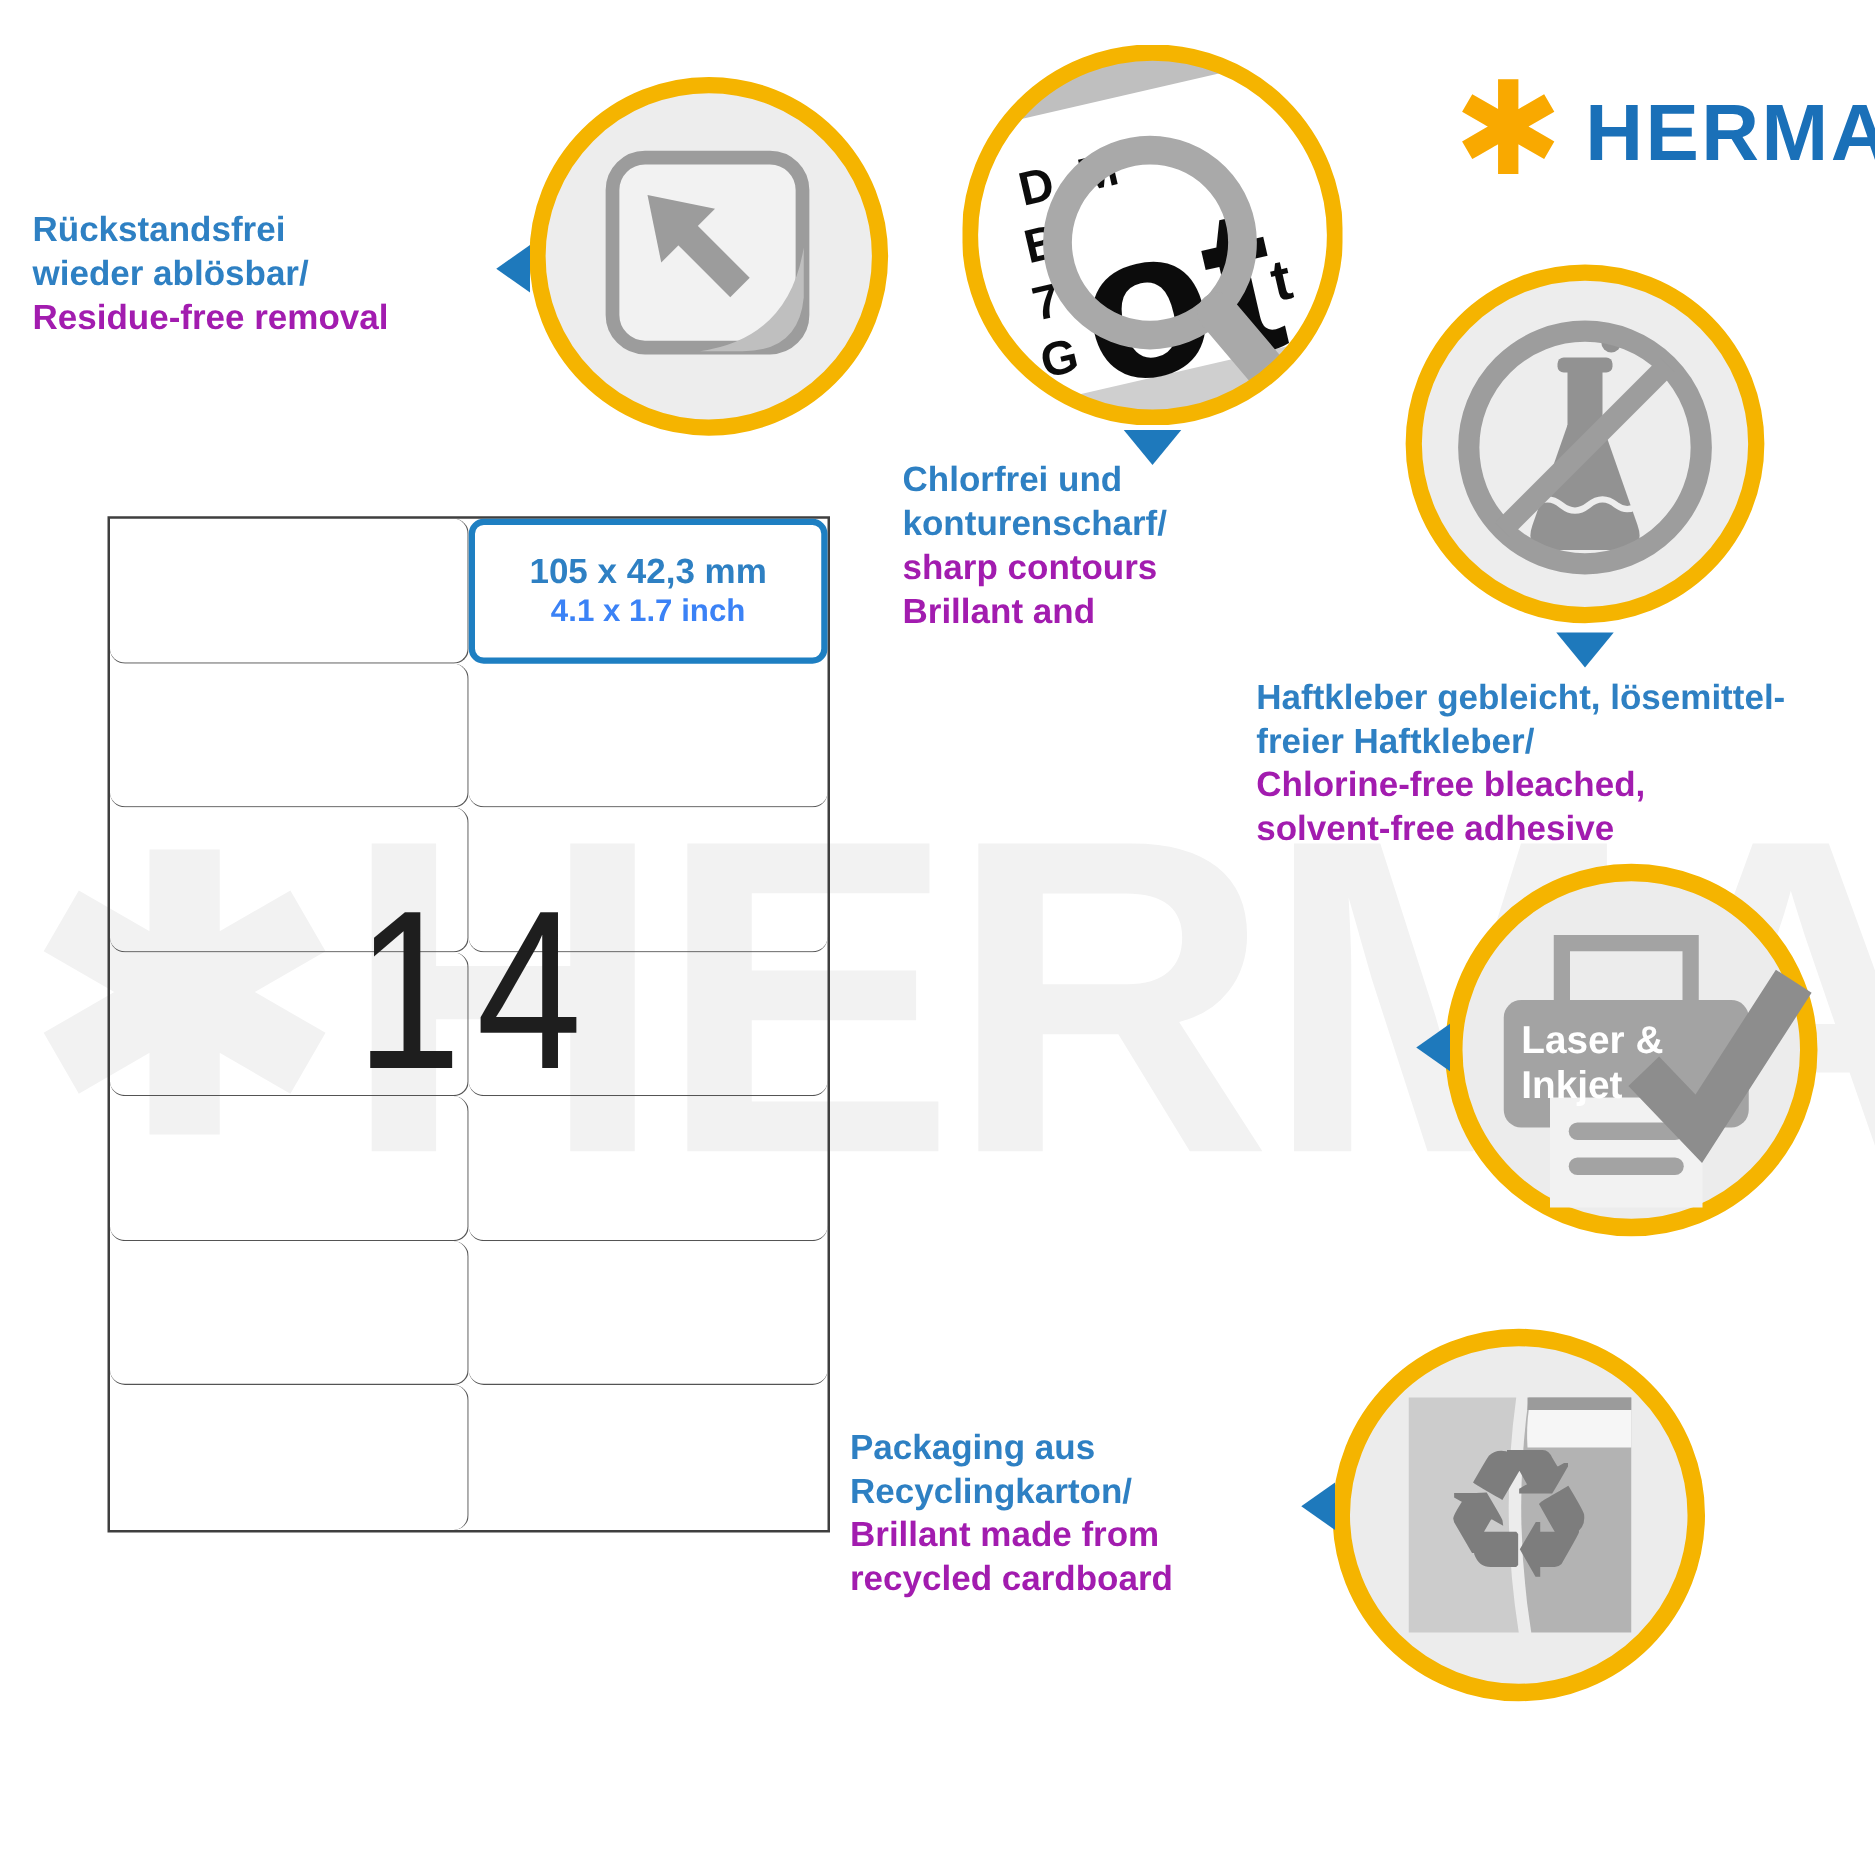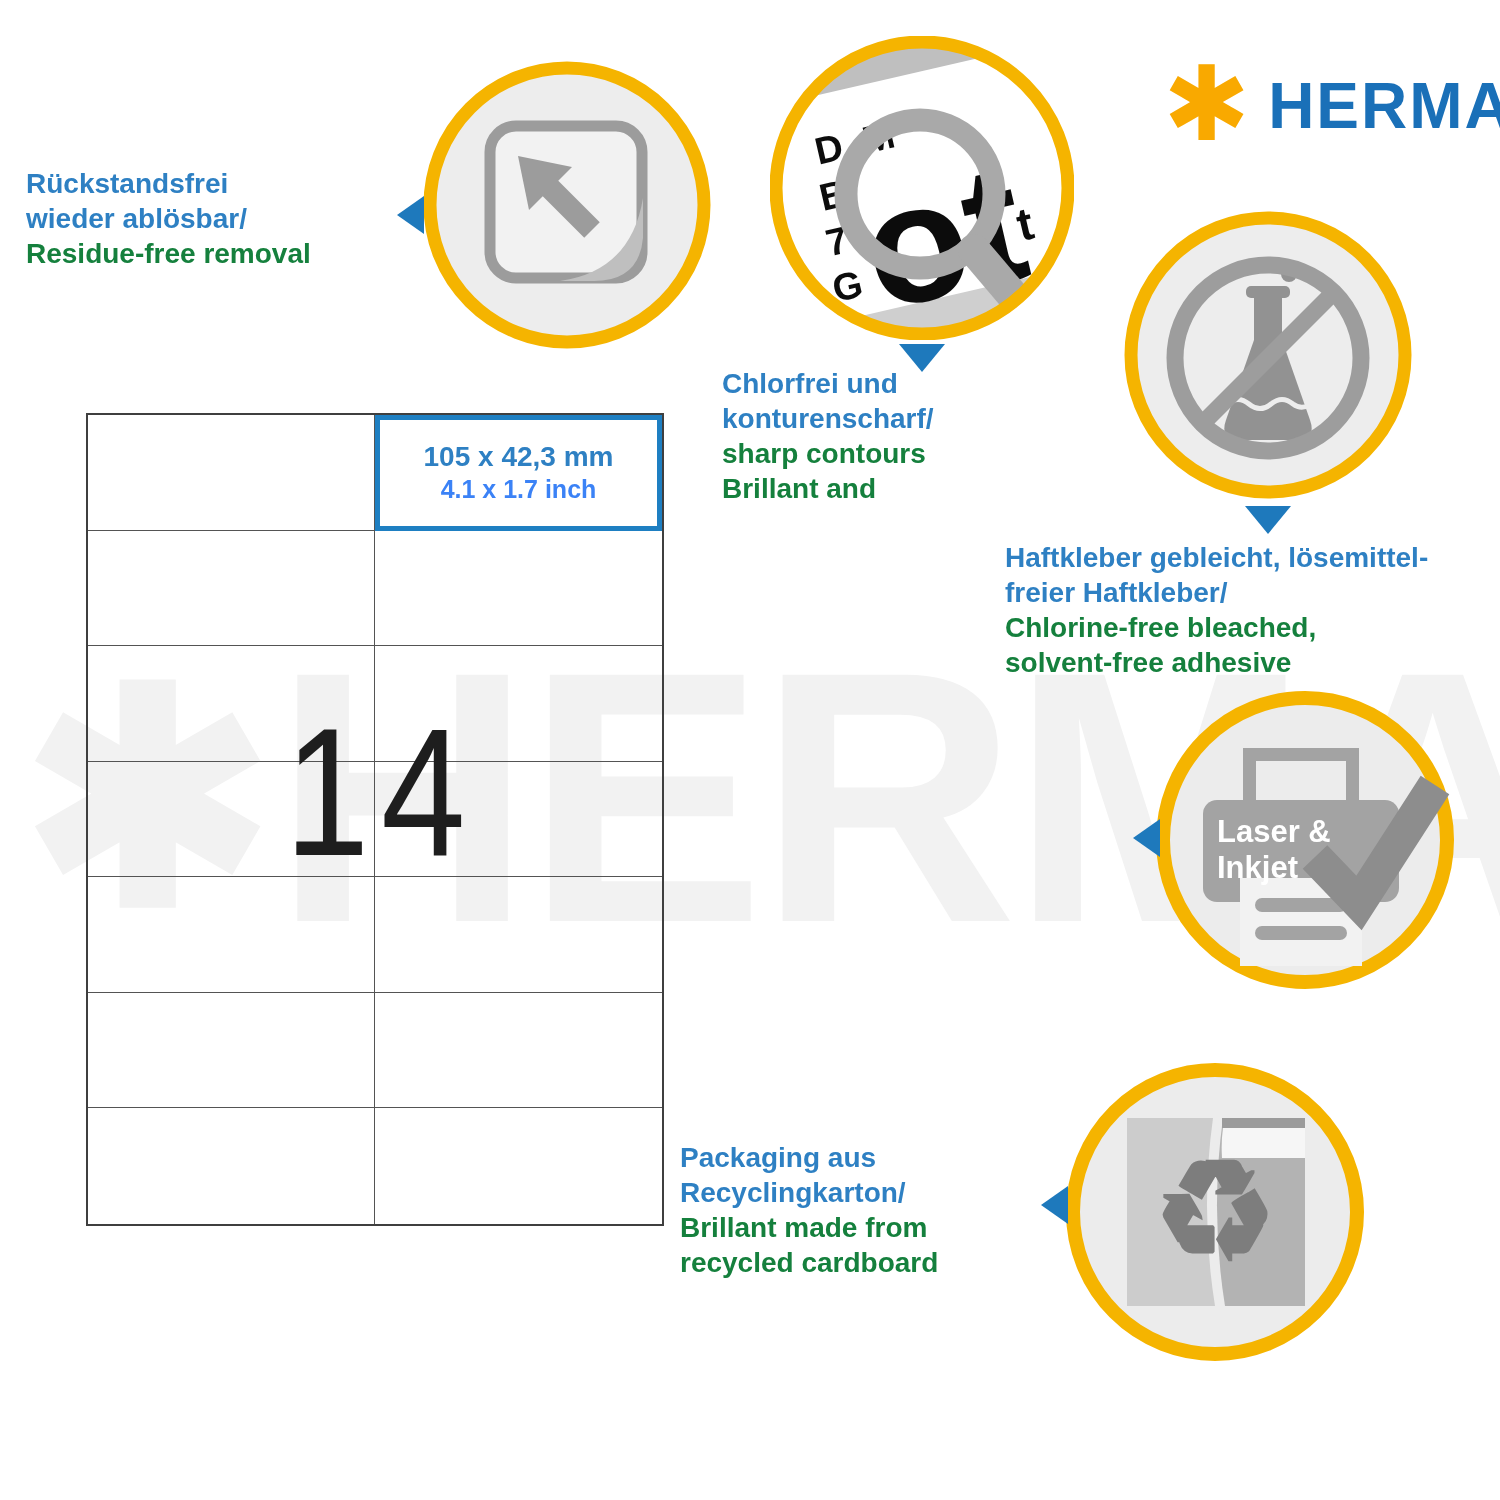--- a/index.html
+++ b/index.html
@@ -13,38 +13,38 @@
     font-size:358px;line-height:1;font-weight:bold;letter-spacing:-6px;
     color:#f2f2f2;white-space:nowrap;user-select:none;
   }
   .watermark .wm-star{font-size:300px;vertical-align:18px;margin-right:6px;}
   
   .sheet{
     position:absolute;left:86px;top:413px;width:578px;height:813px;z-index:2;
     display:grid;grid-template-columns:1fr 1fr;grid-template-rows:repeat(7,1fr);
     border:2px solid #3f3f3f;box-sizing:border-box;
   }
-  .cell{border-right:1px solid #545454;border-bottom:1px solid #545454;box-sizing:border-box;}
+  .cell{border-right:1px solid #545454;border-bottom:1px solid #545454;box-sizing:border-box;border-radius:12px;}
   .cell:nth-child(2n){border-right:none;}
   .cell:nth-child(13),.cell:nth-child(14){border-bottom:none;}
   .cell.highlight{
     border:5px solid #1e7fc2;background:#ffffff;
     display:flex;flex-direction:column;align-items:center;justify-content:center;gap:2px;
   }
   .dim-mm{color:#2e80c3;font-weight:bold;font-size:28px;line-height:32px;}
   .dim-inch{color:#3b82f6;font-weight:bold;font-size:25px;line-height:29px;}
   .count{
     position:absolute;left:231px;top:702px;width:300px;z-index:3;
     font-size:181px;line-height:1;color:#1e1e1e;text-align:center;letter-spacing:14px;
     transform:scaleX(0.84);transform-origin:center;
   }
   
   .callout{position:absolute;z-index:5;font-weight:bold;font-size:28px;line-height:35px;}
   .callout .de{color:#2e80c3;}
-  .callout .en{color:#15803d;}
+  .callout .en{color:#a21caf;}
   .co-removal  {left:26px;  top:166px; width:400px;}
   .co-brilliant{left:722px; top:366px; width:400px;}
   .co-chlorine {left:1005px;top:540px; width:495px;}
   .co-printers {left:760px; top:780px; width:400px;}
   .co-packaging{left:680px; top:1140px;width:400px;}
   
   .bubble{position:absolute;z-index:4;}
   .c-peel    {left:422px; top:60px;}
   .c-magnify {left:770px; top:36px;}
   .c-flask   {left:1123px;top:210px;}

